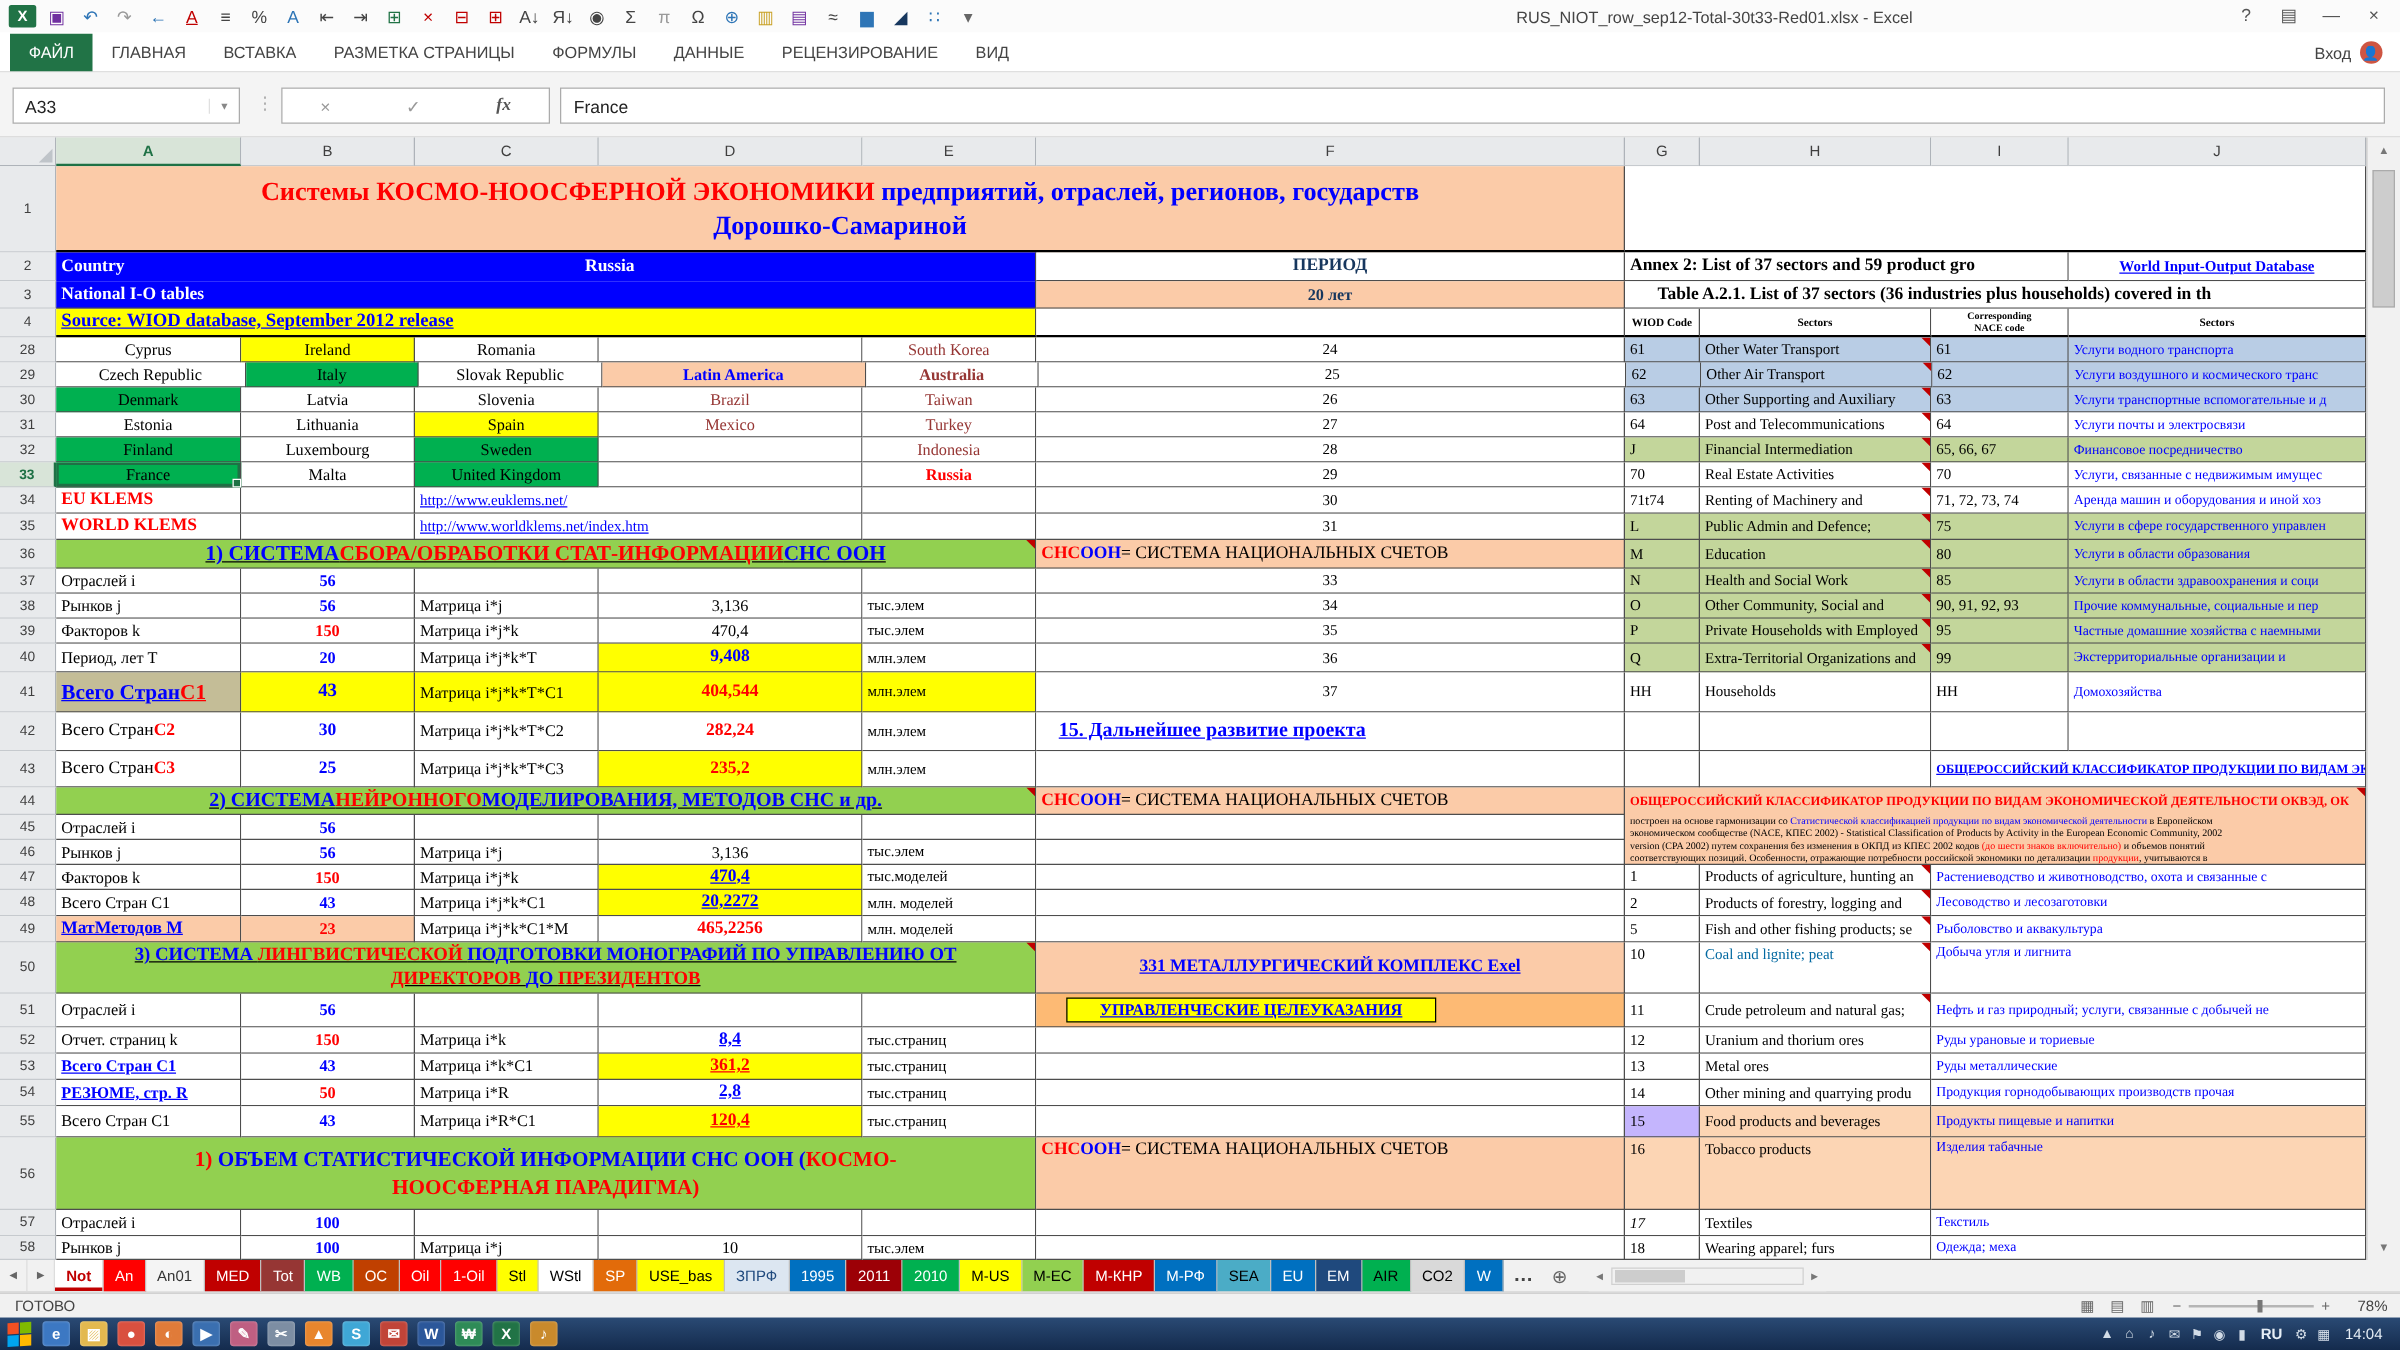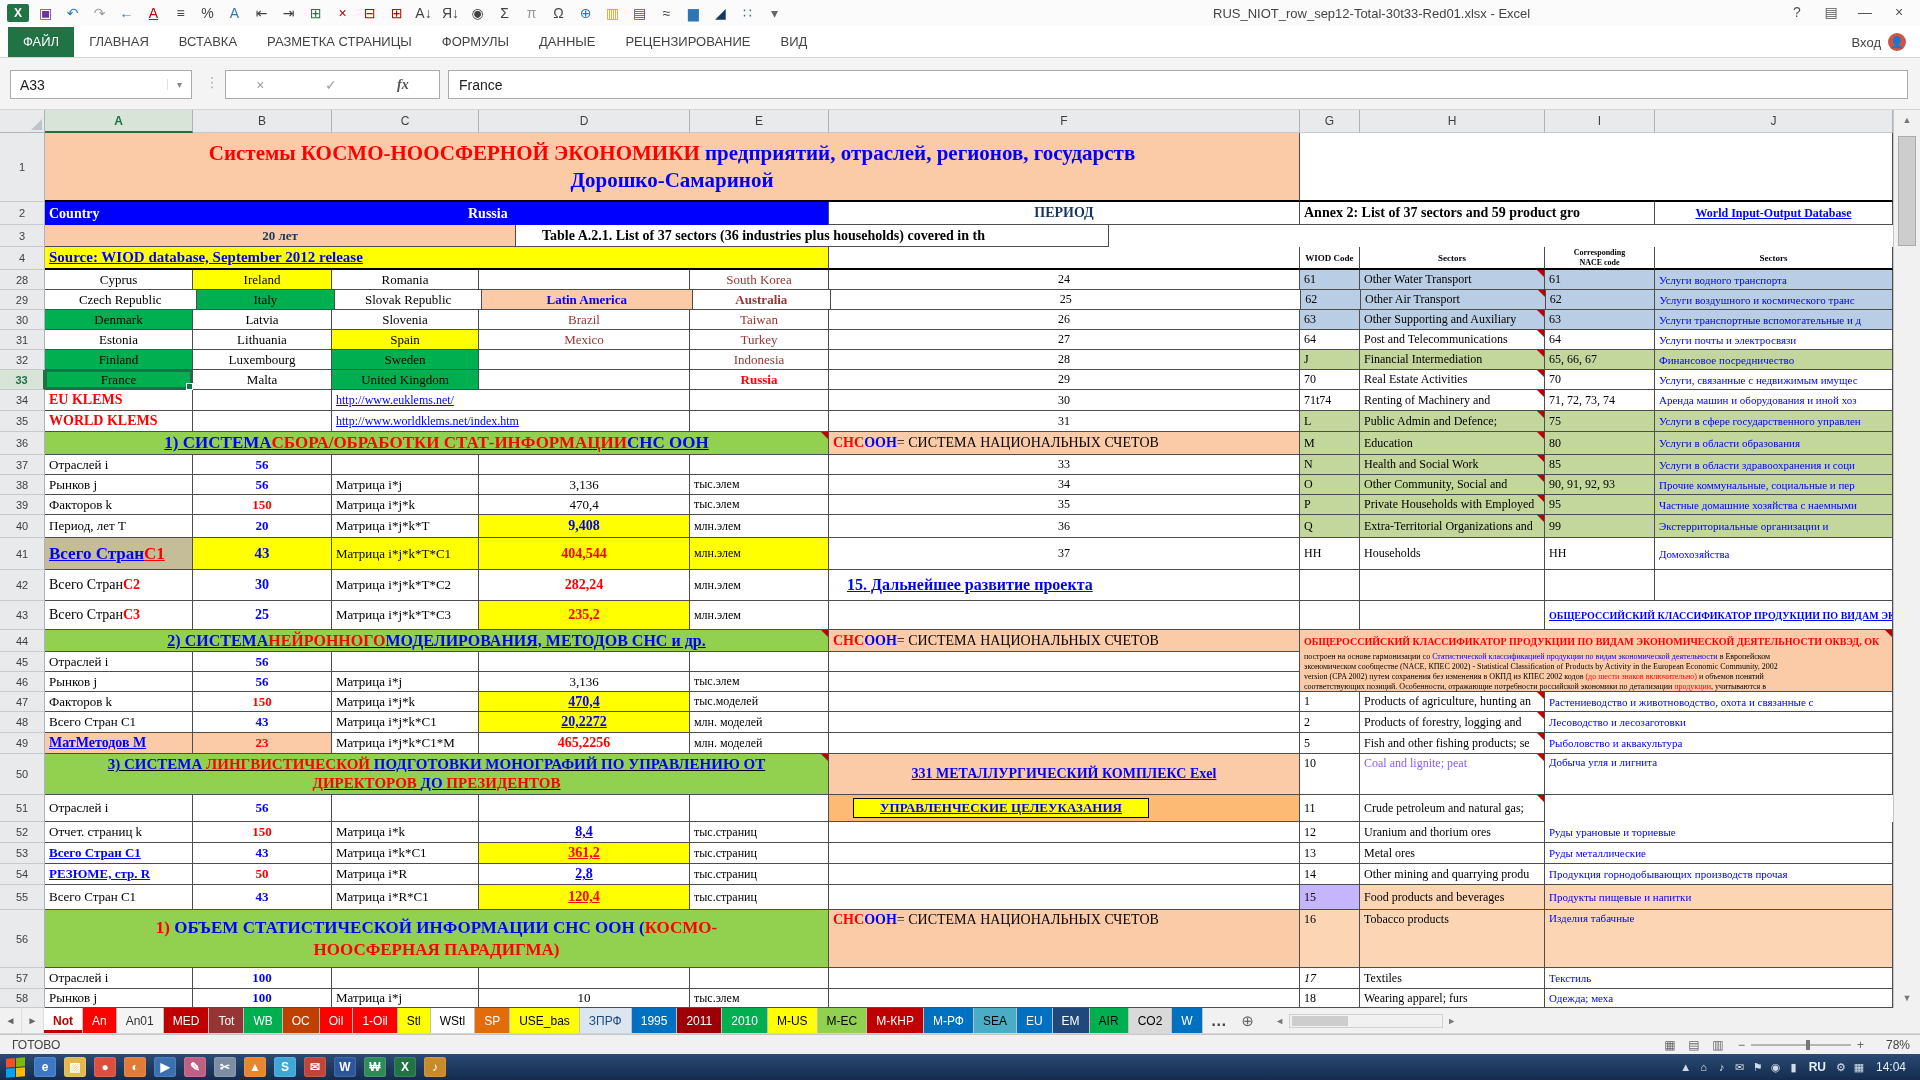--- a/index.html
+++ b/index.html
@@ -204,20 +204,23 @@
         </div>
         <div class="cell al-l" style="width: 355px; background: rgb(255, 255, 255); color: rgb(0, 0, 0); font-weight: bold; font-size: 14px;">
           <span>Annex 2: List of 37 sectors and 59 product gro</span>
         </div>
         <div class="cell al-c" style="width: 238px; background: rgb(255, 255, 255); color: rgb(0, 0, 255); font-weight: bold; text-decoration: underline; font-size: 12px;">
           <span>World Input-Output Database</span>
         </div>
       </div>
       <div class="grow" style="height: 22px;">
         <div class="cell gut" style="width: 45px;">3</div>
+        <div class="cell al-l" style="width: 784px; background: rgb(0, 0, 255); color: rgb(255, 255, 255); font-weight: bold; font-size: 14px;">
+          <span>National I-O tables</span>
+        </div>
         <div class="cell al-c" style="width: 471px; background: rgb(251, 203, 168); color: rgb(23, 55, 94); font-weight: bold; font-size: 13px;">
           <span>20 лет</span>
         </div>
         <div class="cell al-l" style="width: 593px; background: rgb(255, 255, 255); color: rgb(0, 0, 0); font-weight: bold; font-size: 14px; padding-left: 26px;">
           <span>Table A.2.1. List of 37 sectors (36 industries plus households) covered in th</span>
         </div>
       </div>
       <div class="grow" style="height: 23px;">
         <div class="cell gut" style="width: 45px;">4</div>
         <div class="cell al-l bbk" style="width: 784px; background: rgb(255, 255, 0); color: rgb(0, 0, 255); font-weight: bold; text-decoration: underline; font-size: 15px;">
@@ -884,21 +887,21 @@
           <div class="line"><span style="color: rgb(0, 0, 255);">3) СИСТЕМА </span><span style="color: rgb(255, 0, 0);">ЛИНГВИСТИЧЕСКОЙ </span><span style="color: rgb(0, 0, 255);">ПОДГОТОВКИ МОНОГРАФИЙ ПО УПРАВЛЕНИЮ ОТ</span></div>
           <div class="line"><span style="color: rgb(255, 0, 0);">ДИРЕКТОРОВ </span><span style="color: rgb(0, 0, 255);">ДО </span><span style="color: rgb(255, 0, 0);">ПРЕЗИДЕНТОВ</span></div>
           <span class="cmark"></span>
         </div>
         <div class="cell al-c" style="width: 471px; background: rgb(251, 203, 168); color: rgb(0, 0, 255); font-weight: bold; text-decoration: underline; font-size: 14px;">
           <span>331 МЕТАЛЛУРГИЧЕСКИЙ КОМПЛЕКС Exel</span>
         </div>
         <div class="cell al-l vt" style="width: 60px; background: rgb(255, 255, 255); color: rgb(0, 0, 0); font-size: 12px;">
           <span>10</span>
         </div>
-        <div class="cell al-l vt" style="width: 185px; background: rgb(255, 255, 255); color: #8b5cf6; font-size: 12px;">
+        <div class="cell al-l vt" style="width: 185px; background: rgb(255, 255, 255); color: #0369a1; font-size: 12px;">
           <span>Coal and lignite; peat</span>
           <span class="cmark"></span>
         </div>
         <div class="cell al-l vt" style="width: 348px; background: rgb(255, 255, 255); color: rgb(0, 0, 255); font-size: 11px;">
           <span>Добыча угля и лигнита</span>
         </div>
       </div>
       <div class="grow" style="height: 27px;">
         <div class="cell gut" style="width: 45px;">51</div>
         <div class="cell al-l" style="width: 148px; background: rgb(255, 255, 255); color: rgb(0, 0, 0); font-size: 13px;">
@@ -914,20 +917,23 @@
           <div class="inner-yellow">
             <span>УПРАВЛЕНЧЕСКИЕ ЦЕЛЕУКАЗАНИЯ</span>
           </div>
         </div>
         <div class="cell al-l" style="width: 60px; background: rgb(255, 255, 255); color: rgb(0, 0, 0); font-size: 12px;">
           <span>11</span>
         </div>
         <div class="cell al-l" style="width: 185px; background: rgb(255, 255, 255); color: rgb(0, 0, 0); font-size: 12px;">
           <span>Crude petroleum and natural gas;</span>
           <span class="cmark"></span>
+        </div>
+        <div class="cell al-l" style="width: 348px; background: rgb(255, 255, 255); color: rgb(0, 0, 255); font-size: 11px;">
+          <span>Нефть и газ природный; услуги, связанные с добычей не</span>
         </div>
       </div>
       <div class="grow" style="height: 21px;">
         <div class="cell gut" style="width: 45px;">52</div>
         <div class="cell al-l" style="width: 148px; background: rgb(255, 255, 255); color: rgb(0, 0, 0); font-size: 13px;">
           <span>Отчет. страниц k</span>
         </div>
         <div class="cell al-c" style="width: 139px; background: rgb(255, 255, 255); color: rgb(255, 0, 0); font-weight: bold; font-size: 13px;">
           <span>150</span>
         </div>

